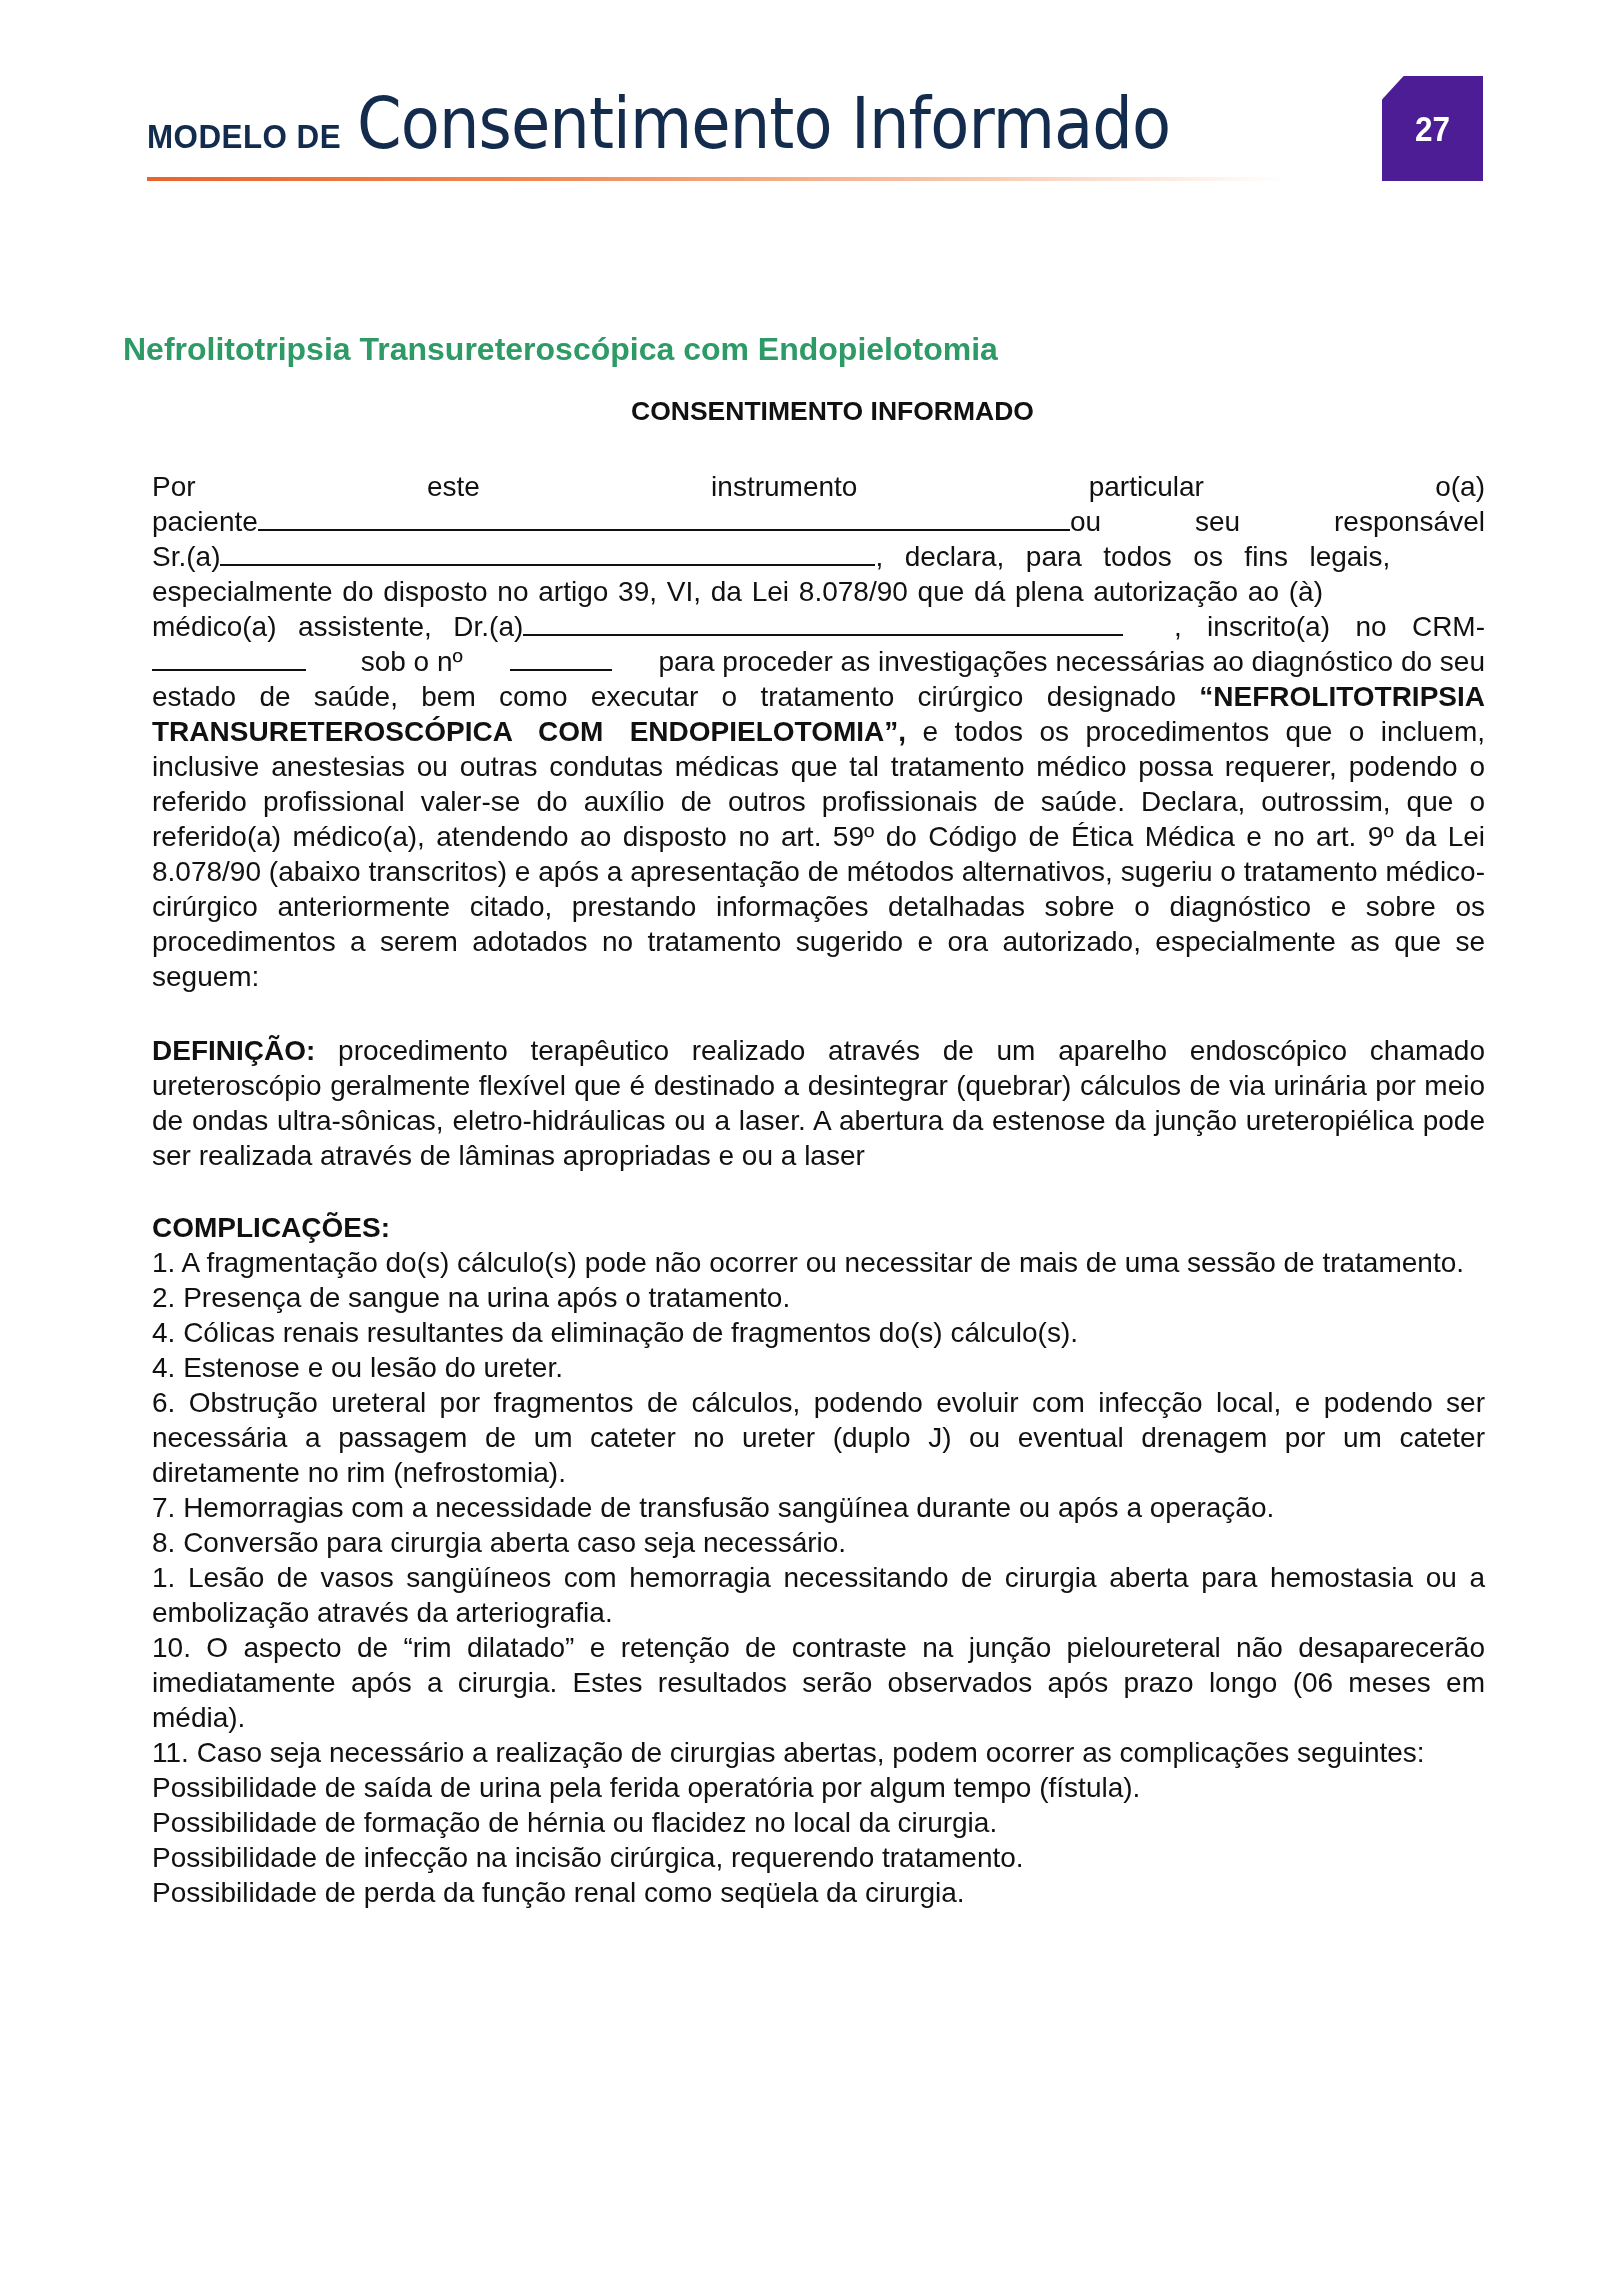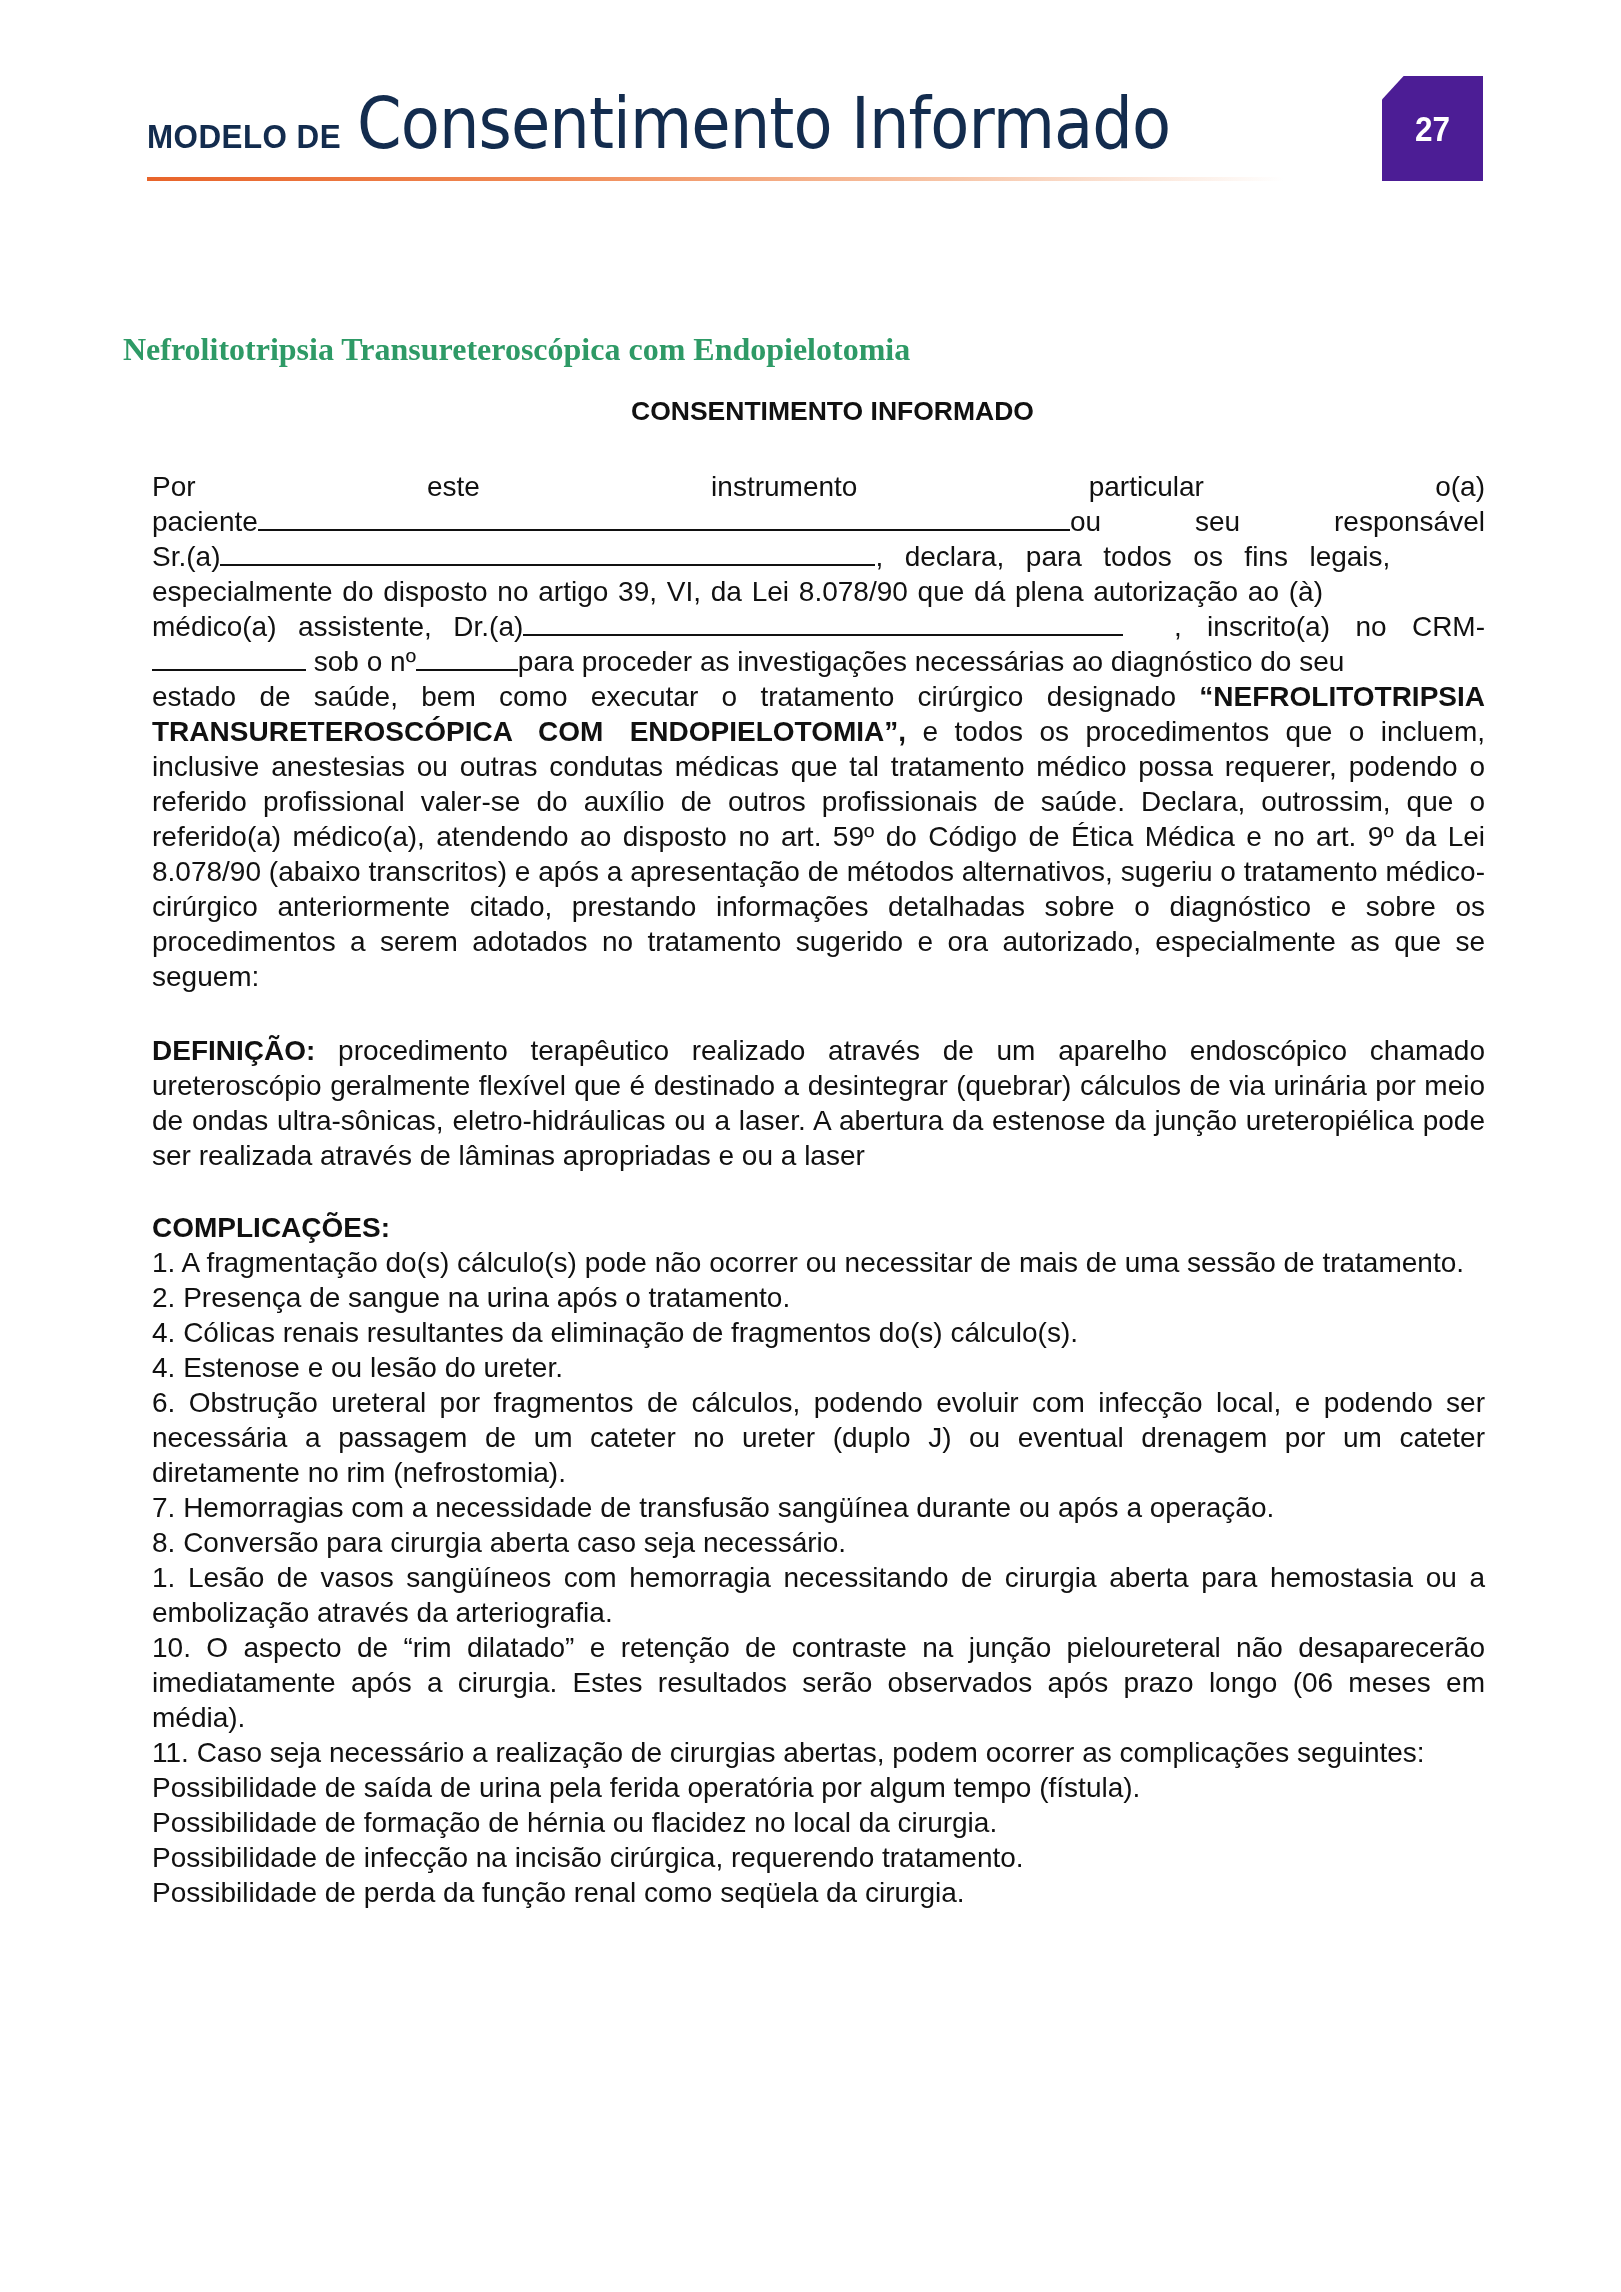--- a/index.html
+++ b/index.html
@@ -79,21 +79,21 @@
       font-weight: bold;
       font-size: 35px;
       transform: scaleX(0.9);
     }
 
     
     .section-title {
       position: absolute;
       left: 123px;
       top: 331px;
-      font-family: Liberation Serif, serif;
+      font-family: Liberation Sans, sans-serif;
       font-weight: bold;
       font-size: 32px;
       color: #2e9a66;
       white-space: nowrap;
     }
     .doc-heading {
       position: absolute;
       left: 0;
       top: 396px;
       width: 1621px;
@@ -122,21 +122,21 @@
     .para-def { top: 1033px; }
     .para-comp { top: 1210px; }
 
     .blank {
       display: inline-block;
       border-bottom: 2px solid #111111;
       height: 25.5px;
       vertical-align: baseline;
     }
     .b { font-weight: bold; }
-    .line { display: block; }
+    .line { display: block; justify-content: space-between; }
     .spread {
       display: flex;
       justify-content: space-between;
     }
     .inline-flex-line {
       display: flex;
       align-items: baseline;
     }
     .list-item { display: block; text-align: justify; text-align-last: left; }
   </style>

